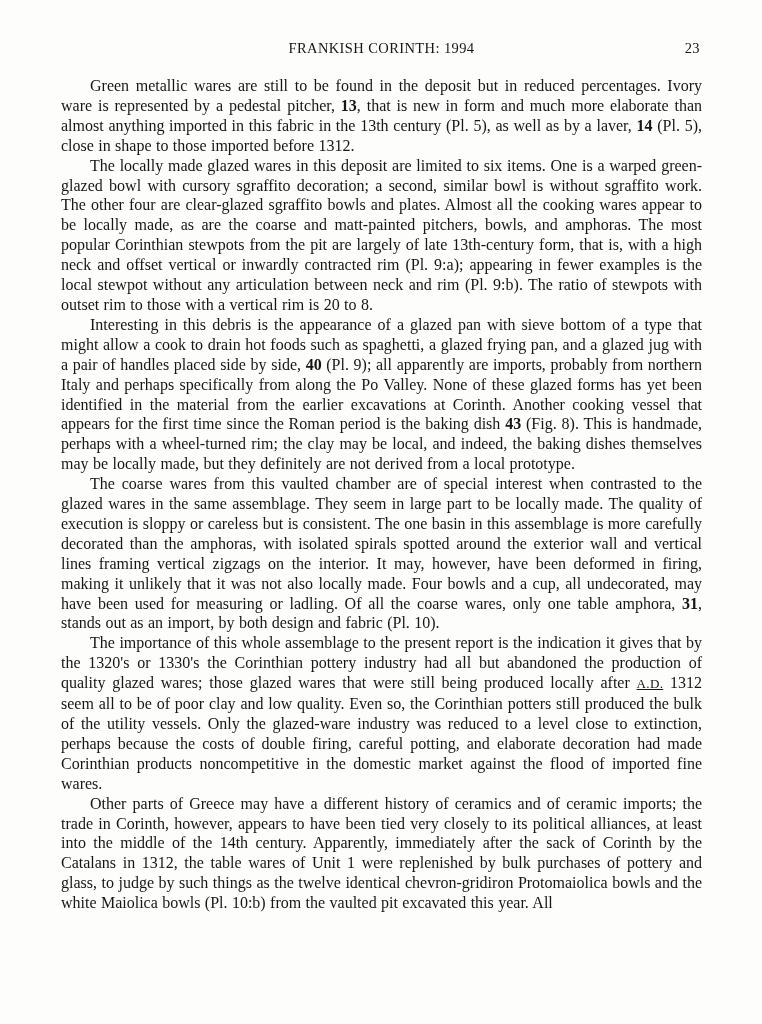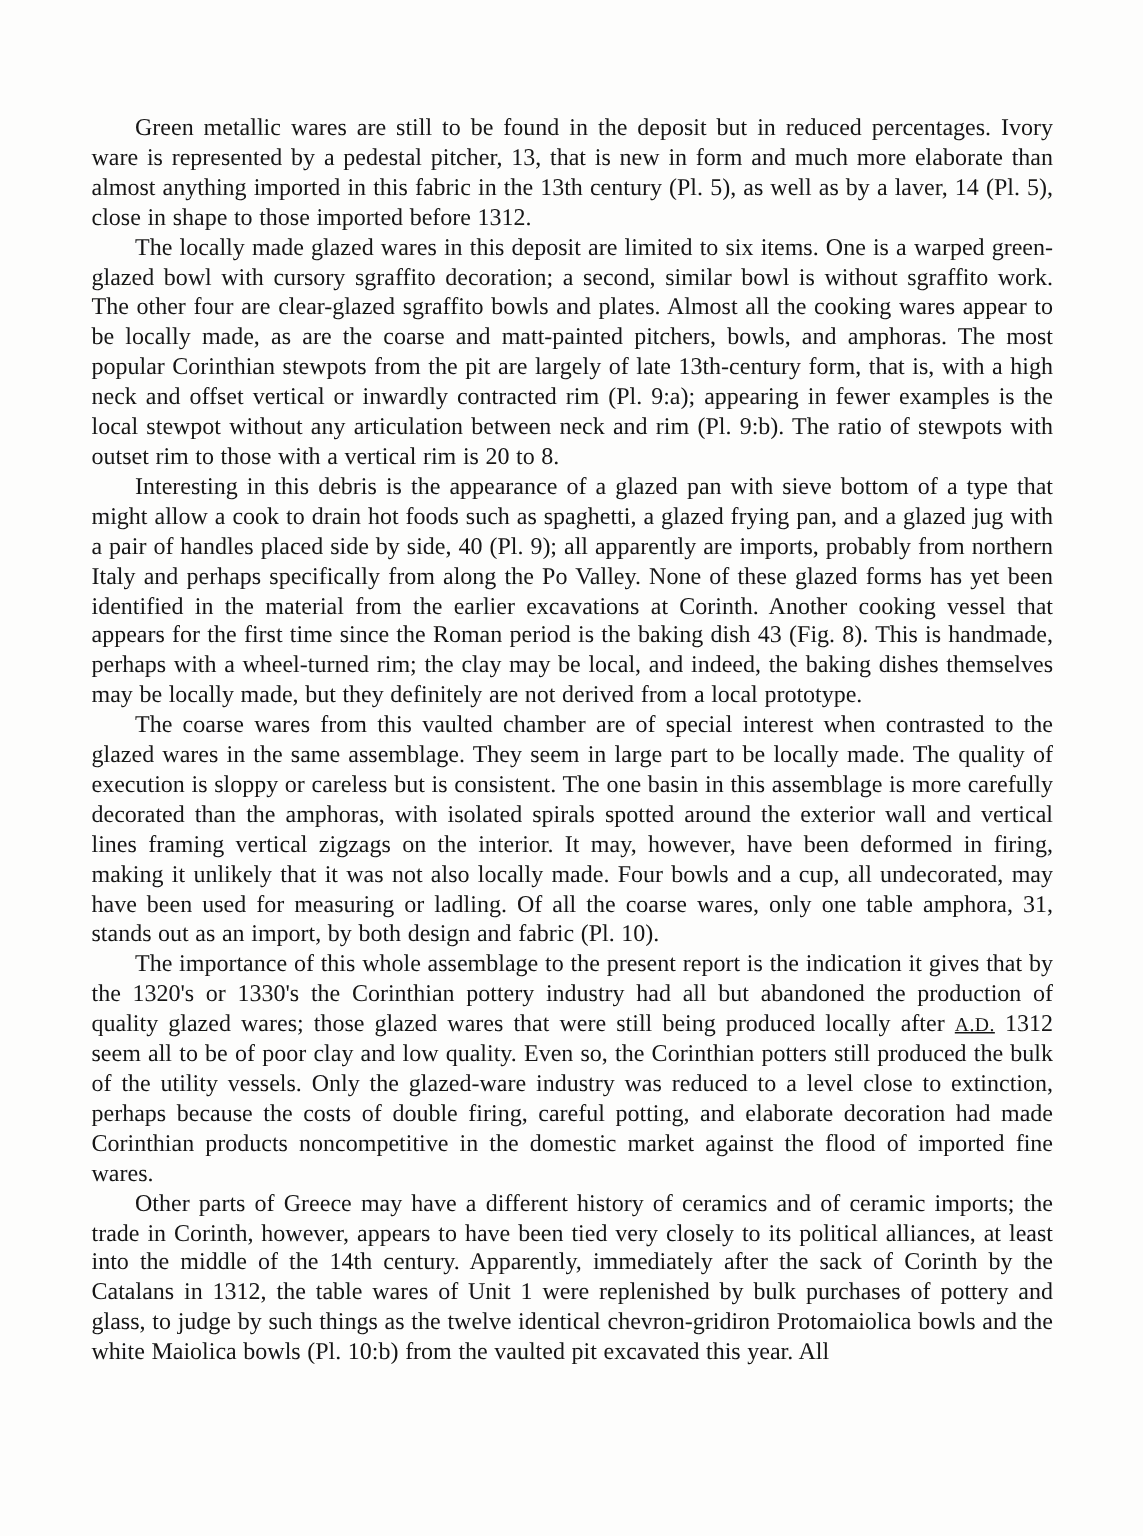--- a/index.html
+++ b/index.html
@@ -45,33 +45,37 @@
   }
   .body-text p {
     margin: 0;
     font-size: 16px;
     line-height: 19.9px;
     text-align: justify;
     text-indent: 29px;
     word-spacing: 0.4px;
   }
   .bold {
-    font-weight: normal;
+    font-weight: bold;
   }
   .smallcaps {
     font-size: 0.82em;
     letter-spacing: 0.3px;
     text-decoration: underline;
   }
 </style>
 </head>
 <body>
 
 <main class="page">
 
+  <header class="running-header">
+    <span class="running-head">FRANKISH CORINTH: 1994</span>
+    <span class="page-number">23</span>
+  </header>
 
   <section class="body-text">
 
   <p><span>Green metallic wares are still to be found in the deposit but in reduced percentages. Ivory ware is represented by a pedestal pitcher, </span><span class="bold">13</span><span>, that is new in form and much more elaborate than almost anything imported in this fabric in the 13th century (Pl. 5), as well as by a laver, </span><span class="bold">14</span><span> (Pl. 5), close in shape to those imported before 1312.</span></p>
       <p><span>The locally made glazed wares in this deposit are limited to six items. One is a warped green-glazed bowl with cursory sgraffito decoration; a second, similar bowl is without sgraffito work. The other four are clear-glazed sgraffito bowls and plates. Almost all the cooking wares appear to be locally made, as are the coarse and matt-painted pitchers, bowls, and amphoras. The most popular Corinthian stewpots from the pit are largely of late 13th-century form, that is, with a high neck and offset vertical or inwardly contracted rim (Pl. 9:a); appearing in fewer examples is the local stewpot without any articulation between neck and rim (Pl. 9:b). The ratio of stewpots with outset rim to those with a vertical rim is 20 to 8.</span></p>
       <p><span>Interesting in this debris is the appearance of a glazed pan with sieve bottom of a type that might allow a cook to drain hot foods such as spaghetti, a glazed frying pan, and a glazed jug with a pair of handles placed side by side, </span><span class="bold">40</span><span> (Pl. 9); all apparently are imports, probably from northern Italy and perhaps specifically from along the Po Valley. None of these glazed forms has yet been identified in the material from the earlier excavations at Corinth. Another cooking vessel that appears for the first time since the Roman period is the baking dish </span><span class="bold">43</span><span> (Fig. 8). This is handmade, perhaps with a wheel-turned rim; the clay may be local, and indeed, the baking dishes themselves may be locally made, but they definitely are not derived from a local prototype.</span></p>
       <p><span>The coarse wares from this vaulted chamber are of special interest when contrasted to the glazed wares in the same assemblage. They seem in large part to be locally made. The quality of execution is sloppy or careless but is consistent. The one basin in this assemblage is more carefully decorated than the amphoras, with isolated spirals spotted around the exterior wall and vertical lines framing vertical zigzags on the interior. It may, however, have been deformed in firing, making it unlikely that it was not also locally made. Four bowls and a cup, all undecorated, may have been used for measuring or ladling. Of all the coarse wares, only one table amphora, </span><span class="bold">31</span><span>, stands out as an import, by both design and fabric (Pl. 10).</span></p>
       <p><span>The importance of this whole assemblage to the present report is the indication it gives that by the 1320's or 1330's the Corinthian pottery industry had all but abandoned the production of quality glazed wares; those glazed wares that were still being produced locally after </span><span class="smallcaps">A.D.</span><span> 1312 seem all to be of poor clay and low quality. Even so, the Corinthian potters still produced the bulk of the utility vessels. Only the glazed-ware industry was reduced to a level close to extinction, perhaps because the costs of double firing, careful potting, and elaborate decoration had made Corinthian products noncompetitive in the domestic market against the flood of imported fine wares.</span></p>
       <p><span>Other parts of Greece may have a different history of ceramics and of ceramic imports; the trade in Corinth, however, appears to have been tied very closely to its political alliances, at least into the middle of the 14th century. Apparently, immediately after the sack of Corinth by the Catalans in 1312, the table wares of Unit 1 were replenished by bulk purchases of pottery and glass, to judge by such things as the twelve identical chevron-gridiron Protomaiolica bowls and the white Maiolica bowls (Pl. 10:b) from the vaulted pit excavated this year. All</span></p>
     </section>

